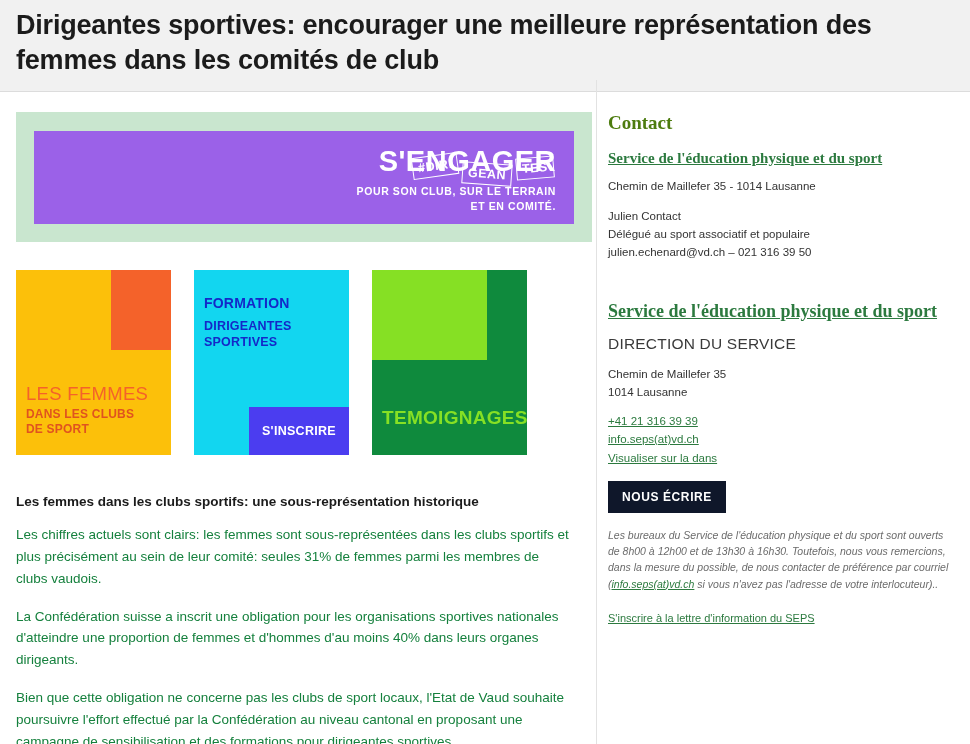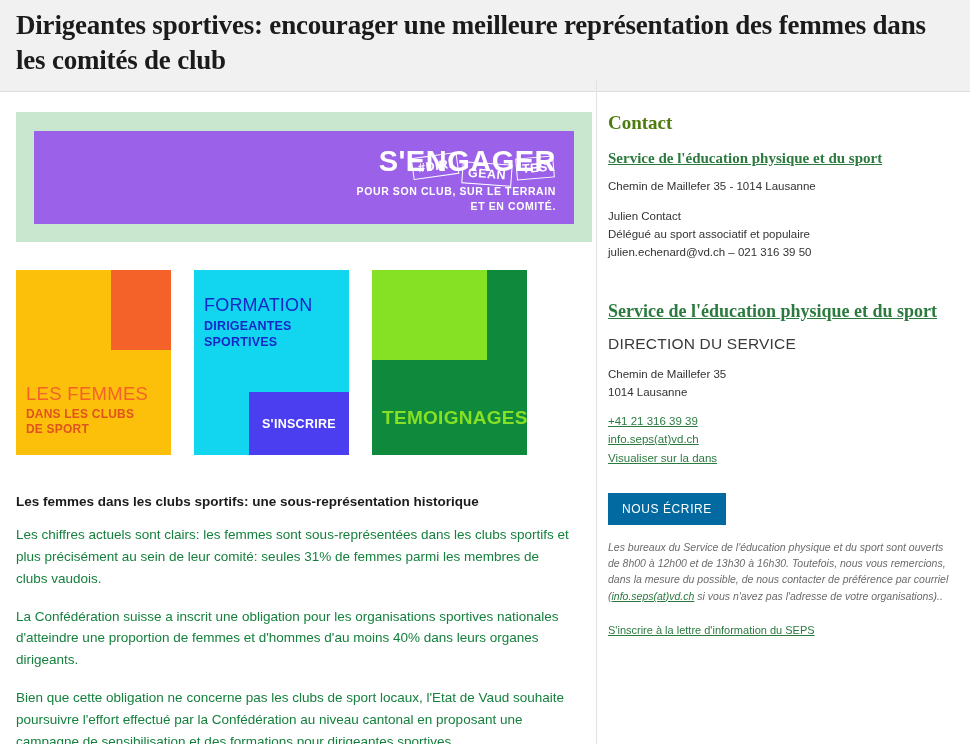--- a/index.html
+++ b/index.html
@@ -21,21 +21,21 @@
     position: relative;
     background: #ffffff;
   }
   
   .header {
     background: #f1f1f1;
     padding: 8px 16px 14px 16px;
     border-bottom: 1px solid #dcdcdc;
   }
   .page-title {
-    font-family: Liberation Serif, serif;
+    font-family: Liberation Sans, sans-serif;
     font-weight: bold;
     font-size: 27px;
     line-height: 1.28;
     color: #1b1b1b;
     margin: 0;
     letter-spacing: -0.2px;
   }
   
   .content {
     display: flex;
@@ -145,39 +145,39 @@
     font-weight: bold;
     color: #e0531f;
     line-height: 1.25;
     letter-spacing: 0.2px;
   }
   
   .tile-2 { background: #12d6f0; }
   .tile-2 .tile-title {
     position: absolute;
     left: 10px; top: 26px;
-    font-size: 18px;
-    font-weight: normal;
+    font-size: 14px;
+    font-weight: bold;
     color: #1428c8;
     line-height: 1;
     letter-spacing: 0.2px;
   }
   .tile-2 .tile-sub {
     position: absolute;
     left: 10px; top: 48px;
     font-size: 12.5px;
     font-weight: bold;
     color: #1428c8;
     line-height: 1.3;
     letter-spacing: 0.2px;
   }
   .tile-2 .cta {
     position: absolute;
     left: 55px; bottom: 0;
-    width: 100px; height: 63px;
+    width: 100px; height: 48px;
     background: #4b3df0;
     color: #ffffff;
     font-size: 12.5px;
     font-weight: bold;
     letter-spacing: 0.3px;
     display: flex;
     align-items: center;
     justify-content: center;
   }
   
@@ -272,27 +272,27 @@
     line-height: 1.6;
     margin: 0 0 10px 0;
   }
   .contact-lines a {
     color: #2c7a3f;
     text-decoration: underline;
     display: block;
   }
   .btn-write {
     display: inline-block;
-    background: #0369a1;
+    background: #0f172a;
     color: #ffffff;
     font-size: 12px;
-    font-weight: normal;
+    font-weight: bold;
     letter-spacing: 0.6px;
     padding: 9px 14px;
-    margin-top: 16px;
+    margin-top: 4px;
     margin-bottom: 14px;
     text-transform: uppercase;
   }
   .hours {
     font-size: 10.5px;
     font-style: italic;
     color: #6b6b6b;
     line-height: 1.55;
     margin: 0 0 16px 0;
   }
@@ -394,21 +394,21 @@
         </p>
 
         <p class="contact-lines">
           <a href="#">+41 21 316 39 39</a>
           <a href="#">info.seps(at)vd.ch</a>
           <a href="#">Visualiser sur la dans</a>
         </p>
 
         <div class="btn-write">Nous écrire</div>
 
-        <p class="hours"><span>Les bureaux du Service de l'éducation physique et du sport sont ouverts de 8h00 à 12h00 et de 13h30 à 16h30. Toutefois, nous vous remercions, dans la mesure du possible, de nous contacter de préférence par courriel (</span><a href="#">info.seps(at)vd.ch</a><span> si vous n'avez pas l'adresse de votre organisations)..</span></p>
+        <p class="hours"><span>Les bureaux du Service de l'éducation physique et du sport sont ouverts de 8h00 à 12h00 et de 13h30 à 16h30. Toutefois, nous vous remercions, dans la mesure du possible, de nous contacter de préférence par courriel (</span><a href="#">info.seps(at)vd.ch</a><span> si vous n'avez pas l'adresse de votre interlocuteur)..</span></p>
 
         <a class="news-link" href="#">S'inscrire à la lettre d'information du SEPS</a>
       </div>
 
     </div>
 
   </div>
 </div>
 
 </body></html>

